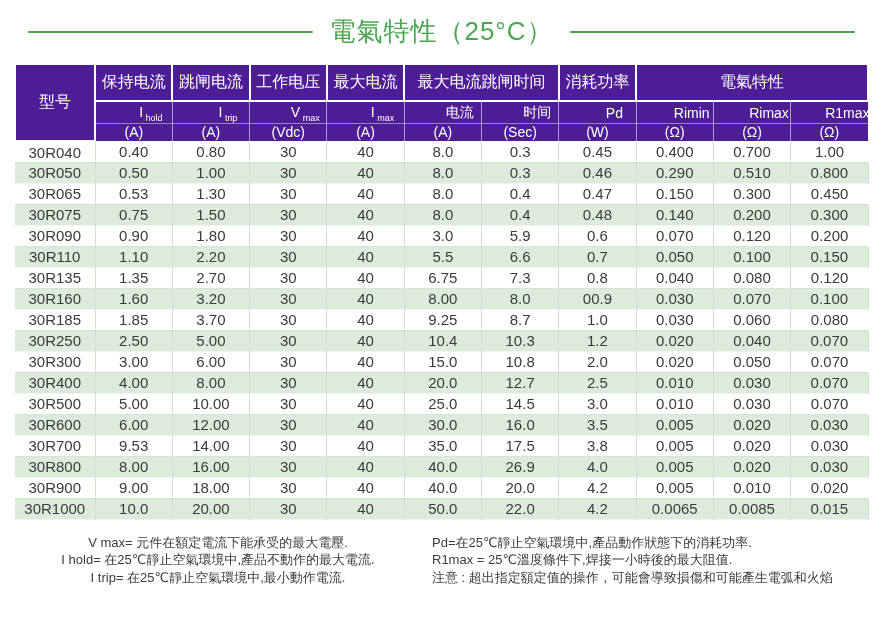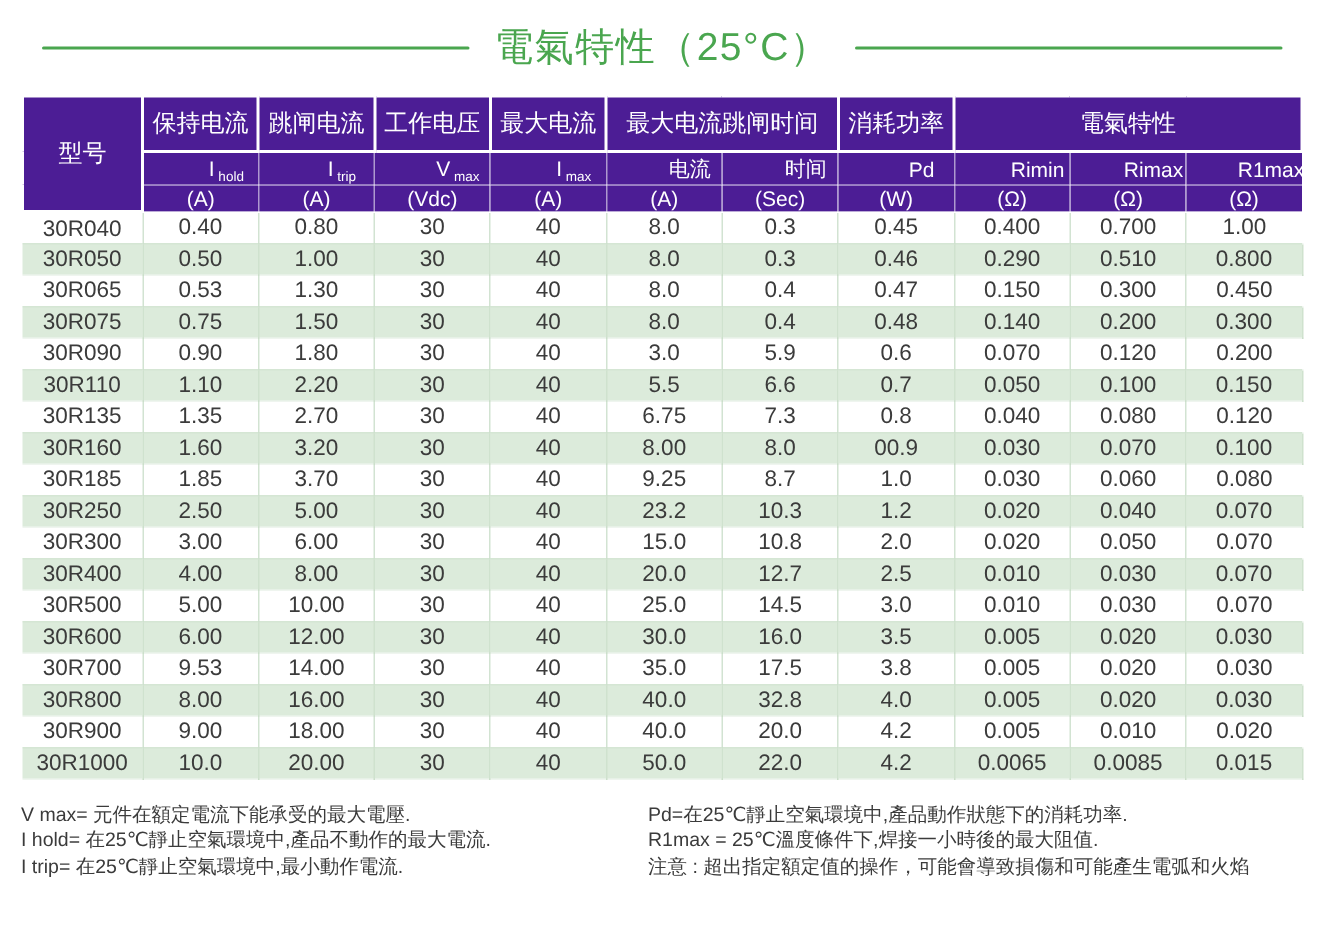--- a/index.html
+++ b/index.html
@@ -24,21 +24,21 @@
   thead tr.sub-row th sub { font-size:9px; }
   thead tr.unit-row th { font-size:14px; height:18px; border:1px solid rgba(255,255,255,.55); border-top:none; }
   tbody td { font-size:15px; height:21px; text-align:center; vertical-align:middle;
     border-right:1px solid #d2e3d2; border-bottom:1px solid rgba(190,215,190,.25); padding:0 2px; }
   tbody td:last-child { border-right:none; }
   tbody tr.stripe td { background:#dcebdb; border-right:1px solid #cfe2ce; }
 
   
   .notes { display:flex; margin:14px 14px 0 14px; gap:10px; }
   .notes-col { font-size:13px; line-height:17.5px; color:#3b3b3b; }
-  .notes-col.left  { width:408px; }
+  .notes-col.left  { width:408px;text-align:center; }
   .notes-col.right { width:437px; }
   .notes-col p { white-space:nowrap; }
 </style>
 </head>
 <body>
 
 <div class="page">
 
   <div class="title-row">
     <span class="hline"></span>
@@ -213,21 +213,21 @@
           <td>0.030</td>
           <td>0.060</td>
           <td>0.080</td>
         </tr>
         <tr class="stripe">
           <td>30R250</td>
           <td>2.50</td>
           <td>5.00</td>
           <td>30</td>
           <td>40</td>
-          <td>23.2</td>
+          <td>10.4</td>
           <td>10.3</td>
           <td>1.2</td>
           <td>0.020</td>
           <td>0.040</td>
           <td>0.070</td>
         </tr>
         <tr>
           <td>30R300</td>
           <td>3.00</td>
           <td>6.00</td>
@@ -292,21 +292,21 @@
           <td>0.020</td>
           <td>0.030</td>
         </tr>
         <tr class="stripe">
           <td>30R800</td>
           <td>8.00</td>
           <td>16.00</td>
           <td>30</td>
           <td>40</td>
           <td>40.0</td>
-          <td>32.8</td>
+          <td>26.9</td>
           <td>4.0</td>
           <td>0.005</td>
           <td>0.020</td>
           <td>0.030</td>
         </tr>
         <tr>
           <td>30R900</td>
           <td>9.00</td>
           <td>18.00</td>
           <td>30</td>

